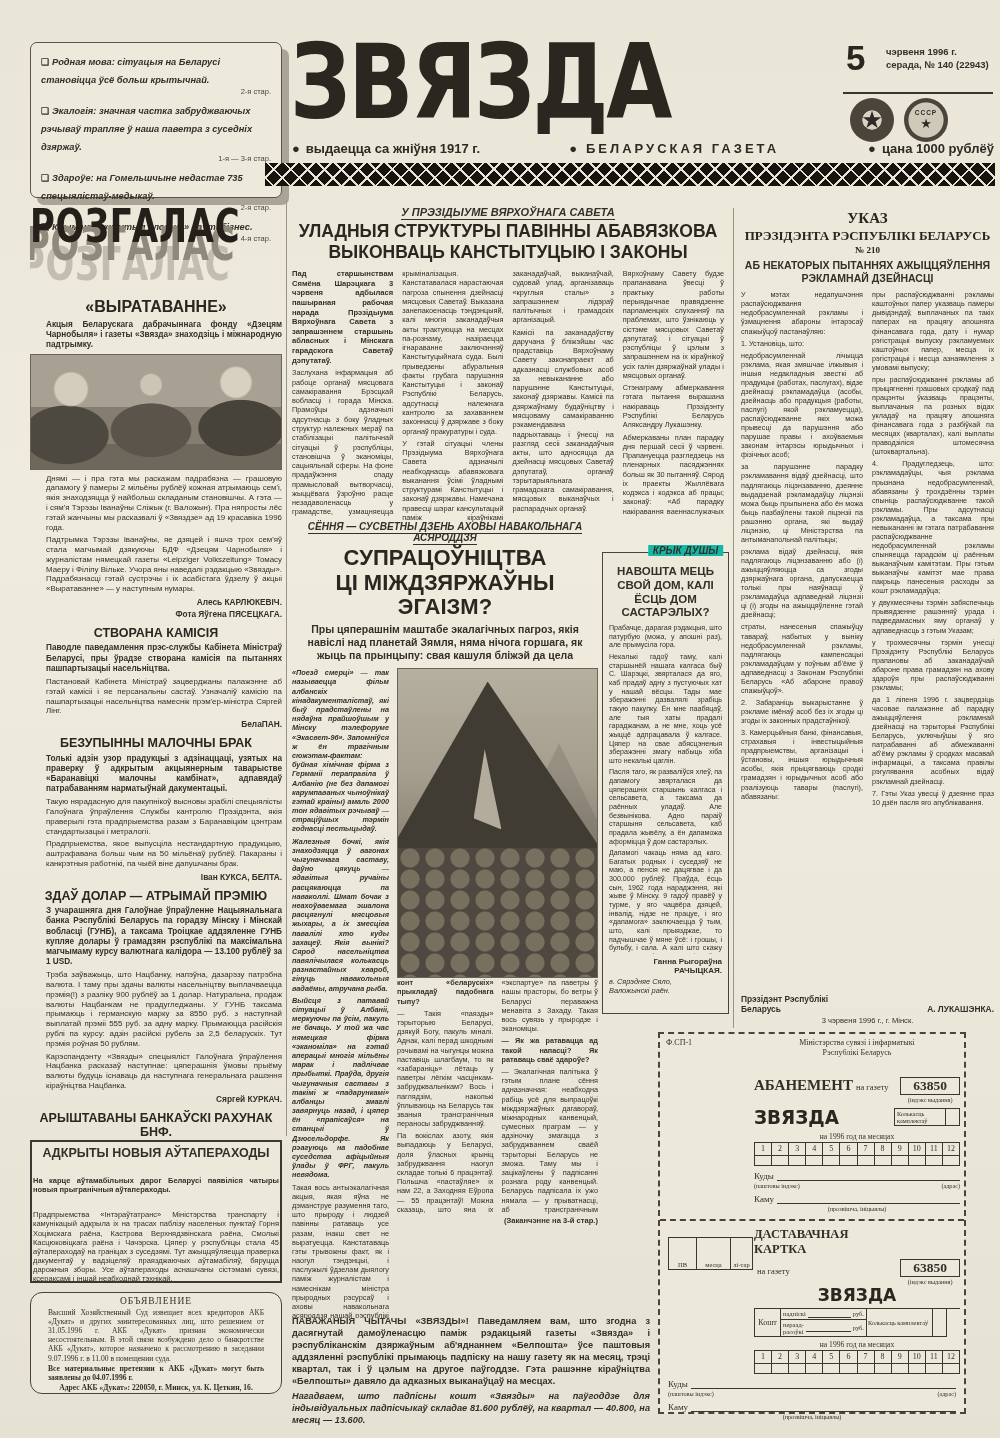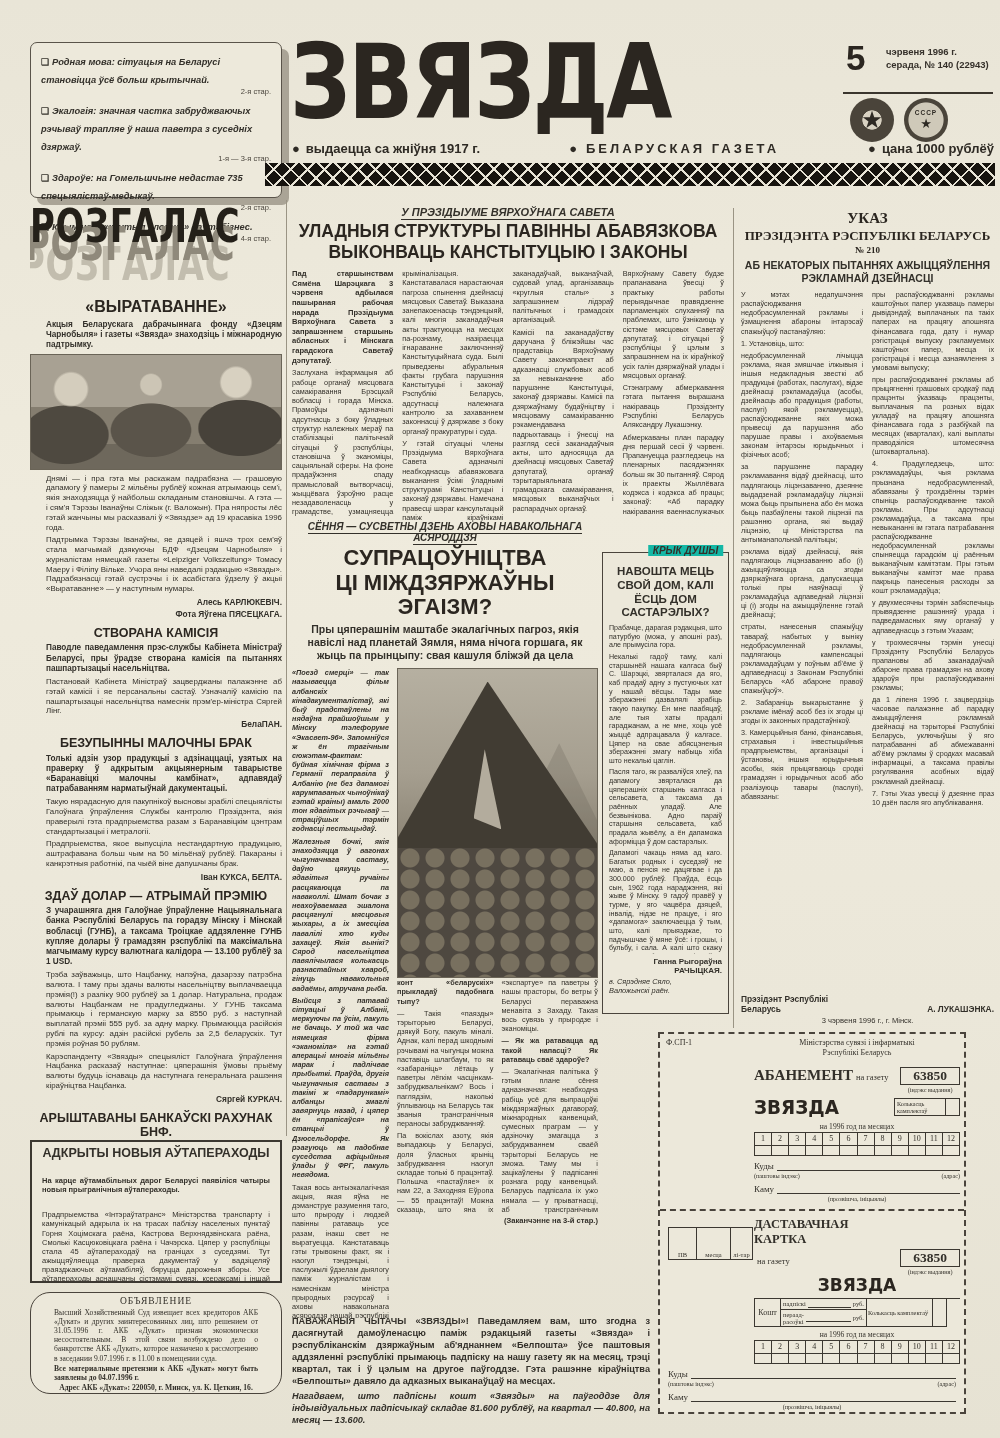--- a/index.html
+++ b/index.html
@@ -56,27 +56,27 @@
   .byline{font-weight:bold;font-size:8.3px;text-align:right;margin:1px 0 2px 0;}
   .photo1{height:114px;margin:3px 0 4px 0;border:1px solid #6a6457;
     background:
       radial-gradient(circle at 16% 30%,#d4cdbd 0 7%,transparent 8%),
       radial-gradient(circle at 48% 26%,#ccc5b5 0 6.5%,transparent 7.5%),
       radial-gradient(circle at 82% 24%,#d8d1c1 0 6.5%,transparent 7.5%),
       radial-gradient(ellipse 70px 48px at 14% 70%,#4e4940 0 60%,transparent 62%),
       radial-gradient(ellipse 66px 44px at 48% 66%,#5a544a 0 60%,transparent 62%),
       radial-gradient(ellipse 70px 46px at 84% 64%,#47423a 0 60%,transparent 62%),
       linear-gradient(180deg,#a8a193 0 46%,#857e70 46% 78%,#6e685c 78% 100%);}
-  .auto-box{left:30px;top:1140px;width:252px;height:143px;border:2px solid #3c3831;padding:4px 10px;
+  .auto-box{left:30px;top:1140px;width:252px;height:143px;border:2px solid #3c3831;padding:4px 1px;
     box-sizing:border-box;overflow:hidden;background:#ece8da;}
   .auto-box h3{font-size:12.5px;margin:0 0 3px 0;text-align:center;}
   .auto-box p{margin:16px 0 3px 0;font-size:7.5px;line-height:1.22;}
   .auto-box p.lead{font-weight:bold;}
-  .ad-box{left:30px;top:1292px;width:252px;height:102px;border:1.5px solid #4a443c;border-radius:20px;
-    padding:3px 23px;box-sizing:border-box;font-family:"Liberation Serif",serif;overflow:hidden;background:#ece8da;}
+  .ad-box{left:30px;top:1292px;width:252px;height:102px;border:1.5px solid #4a443c;border-radius:12px;
+    padding:3px 17px;box-sizing:border-box;font-family:"Liberation Serif",serif;overflow:hidden;background:#ece8da;}
   .ad-box h4{margin:0 0 2px 0;font-size:9.5px;letter-spacing:1px;text-align:center;font-weight:normal;}
   .ad-box p{margin:0 0 1px 0;font-size:7.6px;line-height:1.2;}
   .ad-box .addr{text-align:center;font-weight:bold;}
 
   
   .presidium{left:292px;top:206px;width:432px;}
   .kicker{font-weight:bold;font-style:italic;font-size:11px;text-align:center;margin-bottom:3px;}
   .kicker span{border-bottom:1.5px solid #33302a;padding-bottom:1px;}
   .presidium h1{font-size:17.5px;line-height:1.2;text-align:center;margin:3px 0 6px 0;color:#2b2620;}
   .cols4{column-count:4;column-gap:9px;font-size:7.3px;line-height:1.27;height:256px;overflow:hidden;}
@@ -133,21 +133,21 @@
   .ukaz-body p{margin:0 0 3px 0;}
   .ukaz-sig{margin-top:4px;font-size:8.4px;font-weight:bold;}
   .ukaz-sig .row{display:flex;justify-content:space-between;}
   .ukaz-date{font-size:7.6px;text-align:center;font-weight:normal;margin-top:2px;}
 
   
   .sub-form{left:658px;top:1032px;width:308px;height:382px;border:2px dashed #4a443c;
     box-sizing:border-box;padding:4px 8px;font-family:"Liberation Serif",serif;background:#ece8da;}
   .fsp{position:absolute;left:6px;top:4px;font-size:8px;}
   .ministry{margin-left:86px;width:206px;text-align:center;font-size:8px;line-height:1.2;}
-  .ab-card{margin-left:86px;width:206px;margin-top:9px;}
+  .ab-card{margin-left:86px;width:206px;margin-top:19px;}
   .ab-row1{display:flex;justify-content:space-between;align-items:flex-start;}
   .ab-title{font-weight:bold;font-size:15px;}
   .ab-on{font-size:8.5px;margin-left:3px;}
   .idx-wrap{text-align:center;}
   .idx-box{border:1.5px solid #3c3831;padding:0 12px;font-weight:bold;font-size:13.5px;display:inline-block;}
   .idx-label{font-size:6.2px;display:block;margin-top:1px;}
   .ab-row2{display:flex;justify-content:space-between;align-items:center;margin-top:2px;}
   .zv{font-family:"DejaVu Sans",sans-serif;font-weight:bold;font-size:20px;letter-spacing:0;
     transform:scaleX(.92);transform-origin:left center;color:#2b2620;}
   .qty-box{display:flex;border:1px solid #3c3831;align-items:stretch;}

